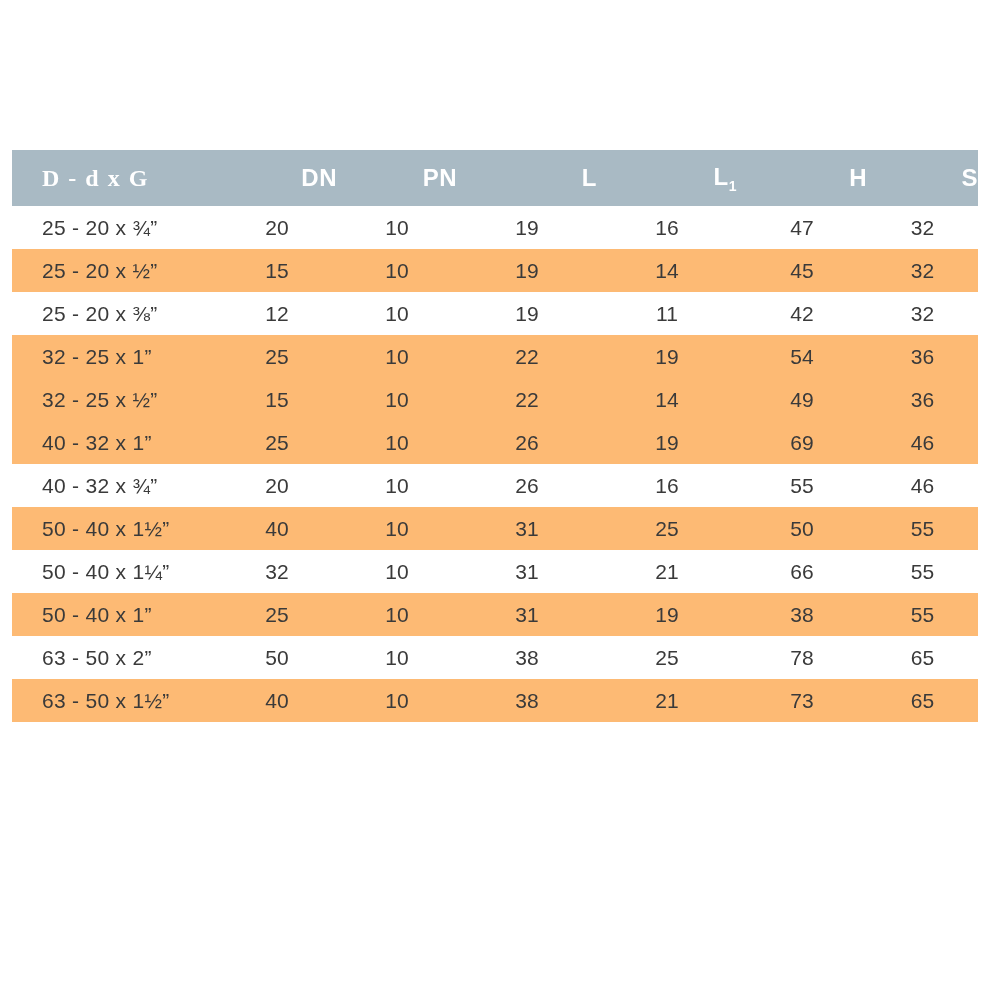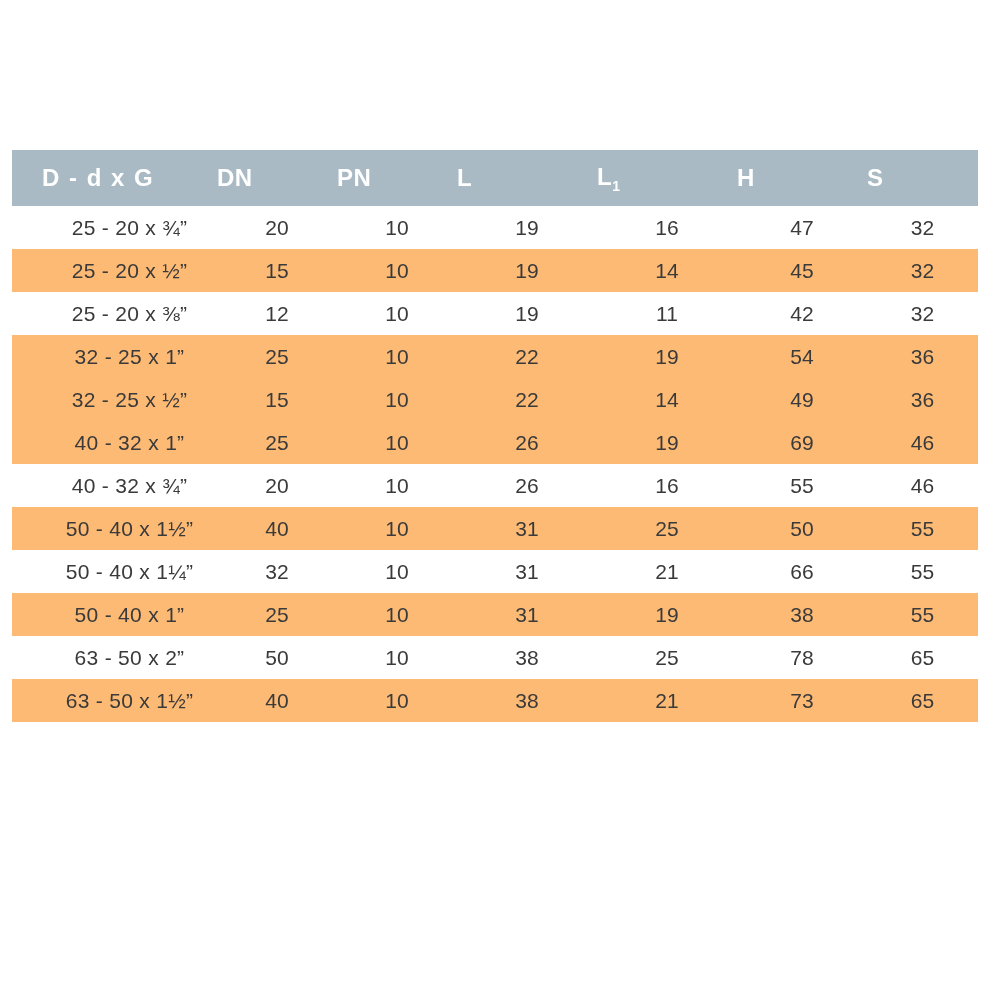--- a/index.html
+++ b/index.html
@@ -33,42 +33,43 @@
   }
 
   table.spec-table thead th {
     background: #a9bac4;
     color: #ffffff;
     font-size: 24px;
     font-weight: bold;
     height: 56px;
     letter-spacing: 0.5px;
     vertical-align: middle;
-    text-align: left;
+    text-align: right;
     padding: 0;
   }
 
   table.spec-table thead th.col-d {
     text-align: left;
     padding-left: 30px;
     letter-spacing: 1.5px;
+    font-family: Liberation Serif, serif;
   }
 
   table.spec-table tbody td {
     font-size: 21px;
     color: #3a3a3a;
     height: 43px;
     text-align: center;
     vertical-align: middle;
     padding: 0;
     font-weight: normal;
   }
 
   table.spec-table tbody td.col-d {
-    text-align: center;
+    text-align: left;
     padding-left: 30px;
     letter-spacing: 0.3px;
     margin-top: 12px;
   }
 
   table.spec-table tbody tr.odd td {
     background: #ffffff;
   }
   table.spec-table tbody tr.even td {
     background: #fdba74;

